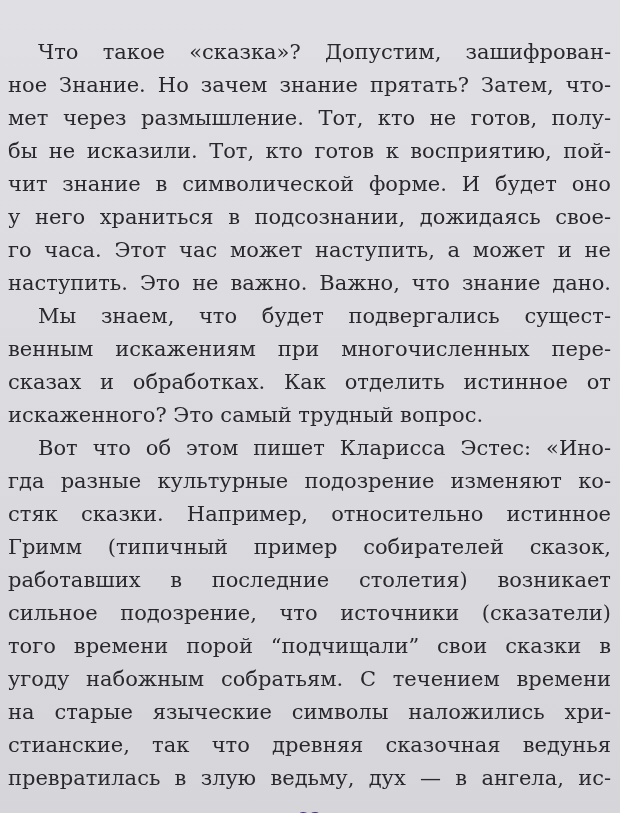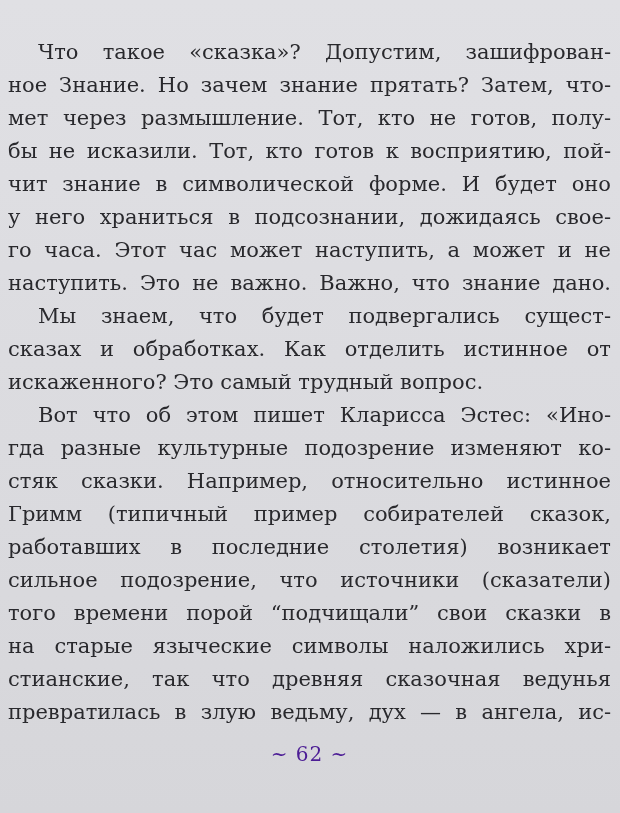--- a/index.html
+++ b/index.html
@@ -52,30 +52,32 @@
         <div class="line">ное Знание. Но зачем знание прятать? Затем, что-</div>
         <div class="line">мет через размышление. Тот, кто не готов, полу-</div>
         <div class="line">бы не исказили. Тот, кто готов к восприятию, пой-</div>
         <div class="line">чит знание в символической форме. И будет оно</div>
         <div class="line">у него храниться в подсознании, дожидаясь свое-</div>
         <div class="line">го часа. Этот час может наступить, а может и не</div>
         <div class="line">наступить. Это не важно. Важно, что знание дано.</div>
       </div>
       <div>
         <div class="line indent">Мы знаем, что будет подвергались сущест-</div>
+        <div class="line">венным искажениям при многочисленных пере-</div>
         <div class="line">сказах и обработках. Как отделить истинное от</div>
         <div class="line flush">искаженного? Это самый трудный вопрос.</div>
       </div>
       <div>
         <div class="line indent">Вот что об этом пишет Кларисса Эстес: «Ино-</div>
         <div class="line">гда разные культурные подозрение изменяют ко-</div>
         <div class="line">стяк сказки. Например, относительно истинное</div>
         <div class="line">Гримм (типичный пример собирателей сказок,</div>
         <div class="line">работавших в последние столетия) возникает</div>
         <div class="line">сильное подозрение, что источники (сказатели)</div>
         <div class="line">того времени порой “подчищали” свои сказки в</div>
+        <div class="line">угоду набожным собратьям. С течением времени</div>
         <div class="line">на старые языческие символы наложились хри-</div>
         <div class="line">стианские, так что древняя сказочная ведунья</div>
         <div class="line">превратилась в злую ведьму, дух — в ангела, ис-</div>
       </div>
     </div>
   <div class="footer">~ 62 ~</div>
 </div>
 
 </body></html>

